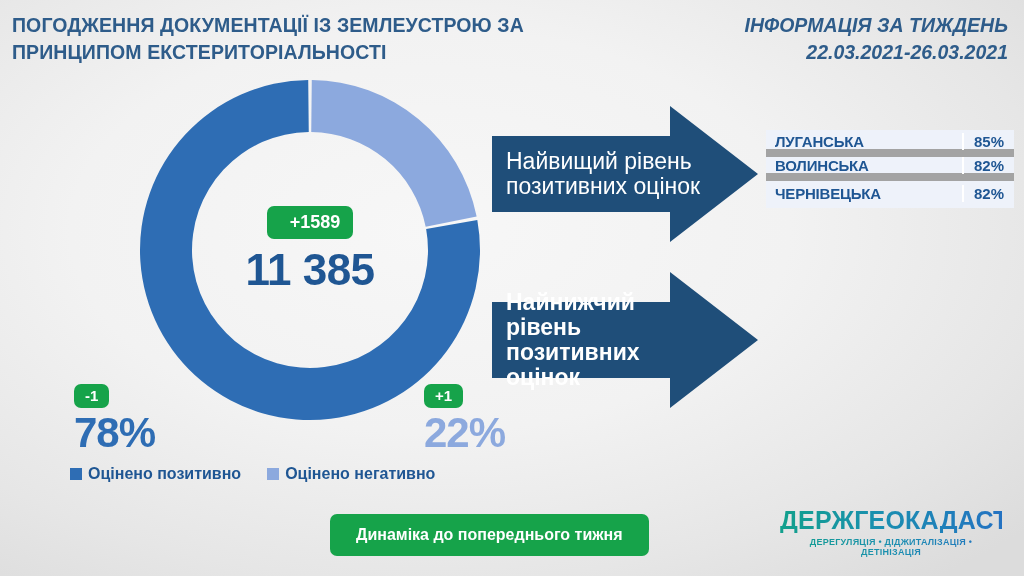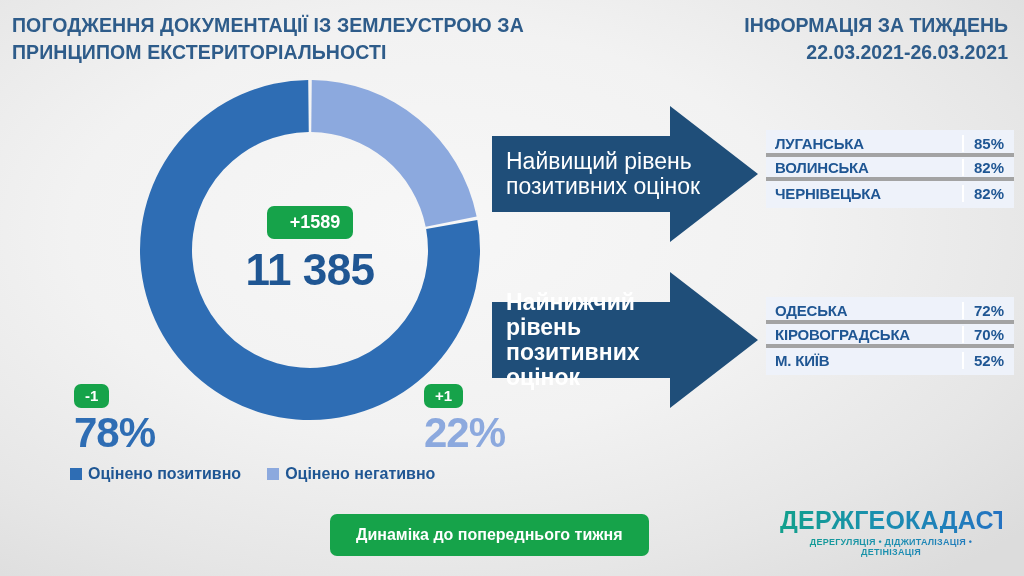--- a/index.html
+++ b/index.html
@@ -40,20 +40,21 @@
     position: absolute;
     right: 16px;
     top: 12px;
     width: 340px;
     text-align: right;
     color: #2e5c8a;
     font-size: 19.5px;
     font-weight: bold;
     line-height: 27px;
     text-transform: uppercase;
+    font-style: italic;
   }
 
   
   #donut-wrap {
     position: absolute;
     left: 136px;
     top: 76px;
     width: 348px;
     height: 348px;
   }
@@ -176,21 +177,21 @@
   }
   .list-top { left: 766px; top: 130px; }
   .list-bottom { left: 766px; top: 297px; }
   .region-row {
     display: flex;
     align-items: center;
     justify-content: space-between;
     height: 24px;
     padding: 0 10px 0 9px;
     box-sizing: border-box;
-    border-bottom: 4px solid #a3a3a3;
+    border-bottom: 8px solid #a3a3a3;
   }
   .region-row:last-child { border-bottom: none; }
   .region-name {
     color: #1f5693;
     font-size: 15px;
     font-weight: bold;
     letter-spacing: -0.2px;
     white-space: nowrap;
   }
   .region-value {
@@ -325,34 +326,20 @@
       </div>
       <div class="region-row">
         <span class="region-name">ВОЛИНСЬКА</span>
         <span class="region-value">82%</span>
       </div>
       <div class="region-row">
         <span class="region-name">ЧЕРНІВЕЦЬКА</span>
         <span class="region-value">82%</span>
       </div>
     </div>
-  <div class="region-list list-bottom" id="list-lowest">
-      <div class="region-row">
-        <span class="region-name">ОДЕСЬКА</span>
-        <span class="region-value">72%</span>
-      </div>
-      <div class="region-row">
-        <span class="region-name">КІРОВОГРАДСЬКА</span>
-        <span class="region-value">70%</span>
-      </div>
-      <div class="region-row">
-        <span class="region-name">М. КИЇВ</span>
-        <span class="region-value">52%</span>
-      </div>
-    </div>
 
   <button class="cta">Динаміка до попереднього тижня</button>
 
   <div class="logo">
     <div class="logo-main">ДЕРЖГЕОКАДАСТР</div>
     <div class="logo-sub">ДЕРЕГУЛЯЦІЯ • ДІДЖИТАЛІЗАЦІЯ • ДЕТІНІЗАЦІЯ</div>
   </div>
 
 </div>
 

